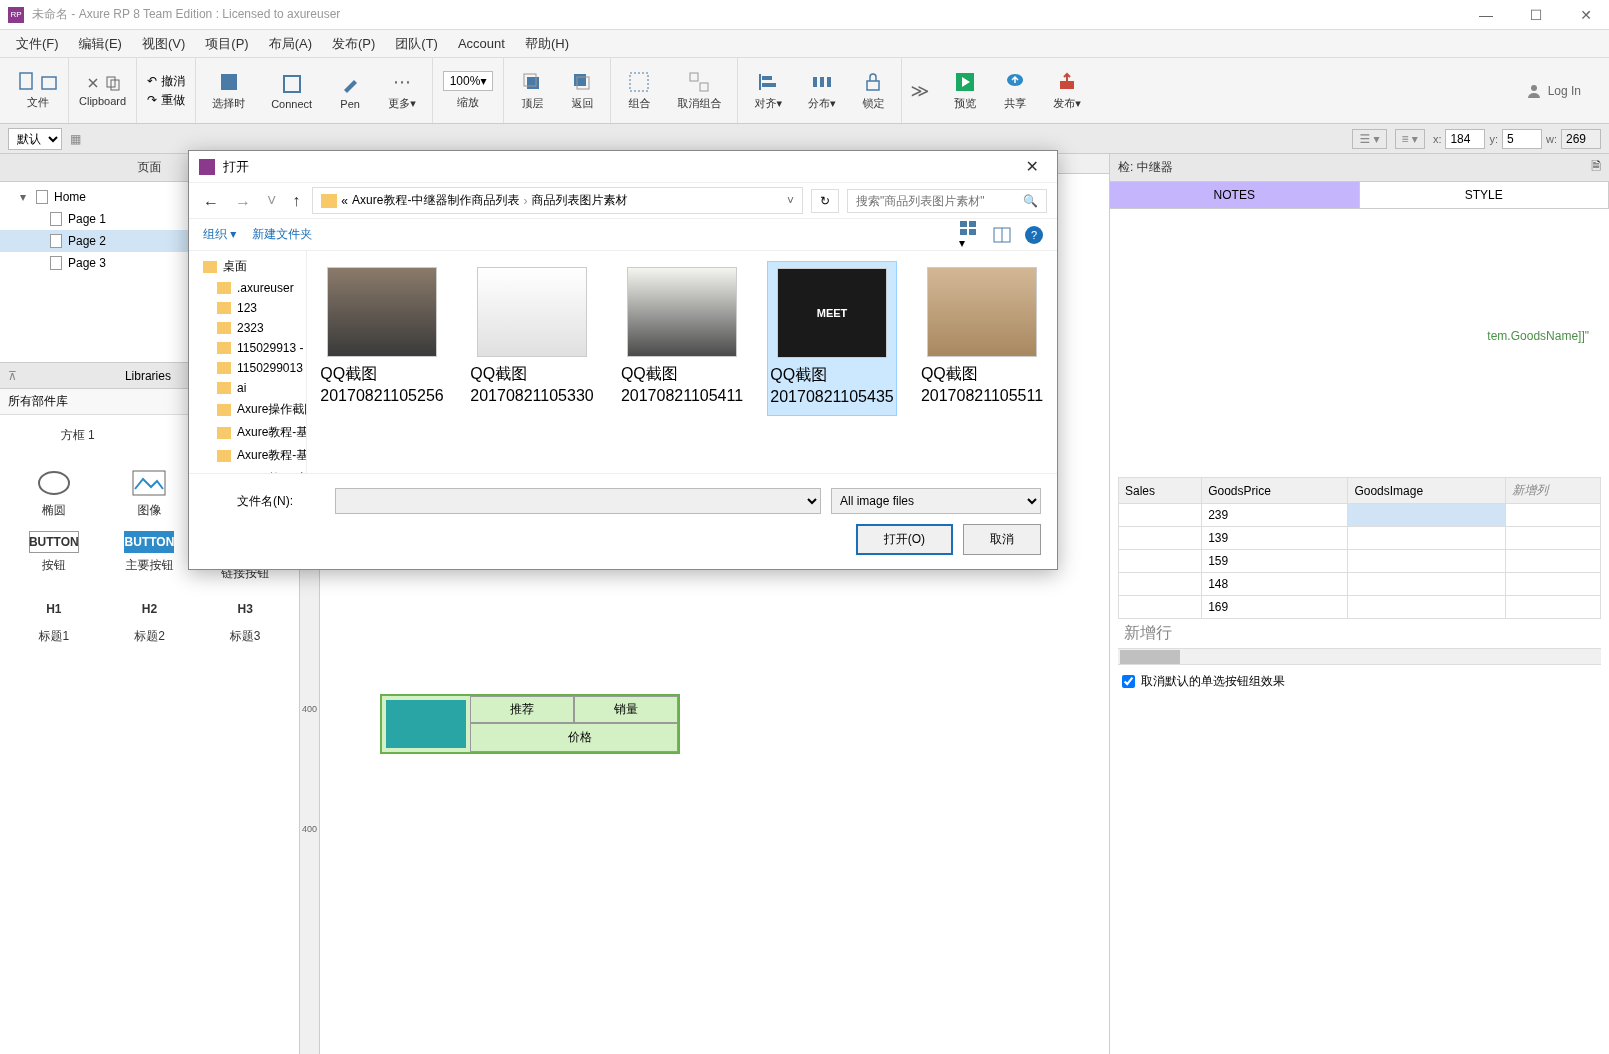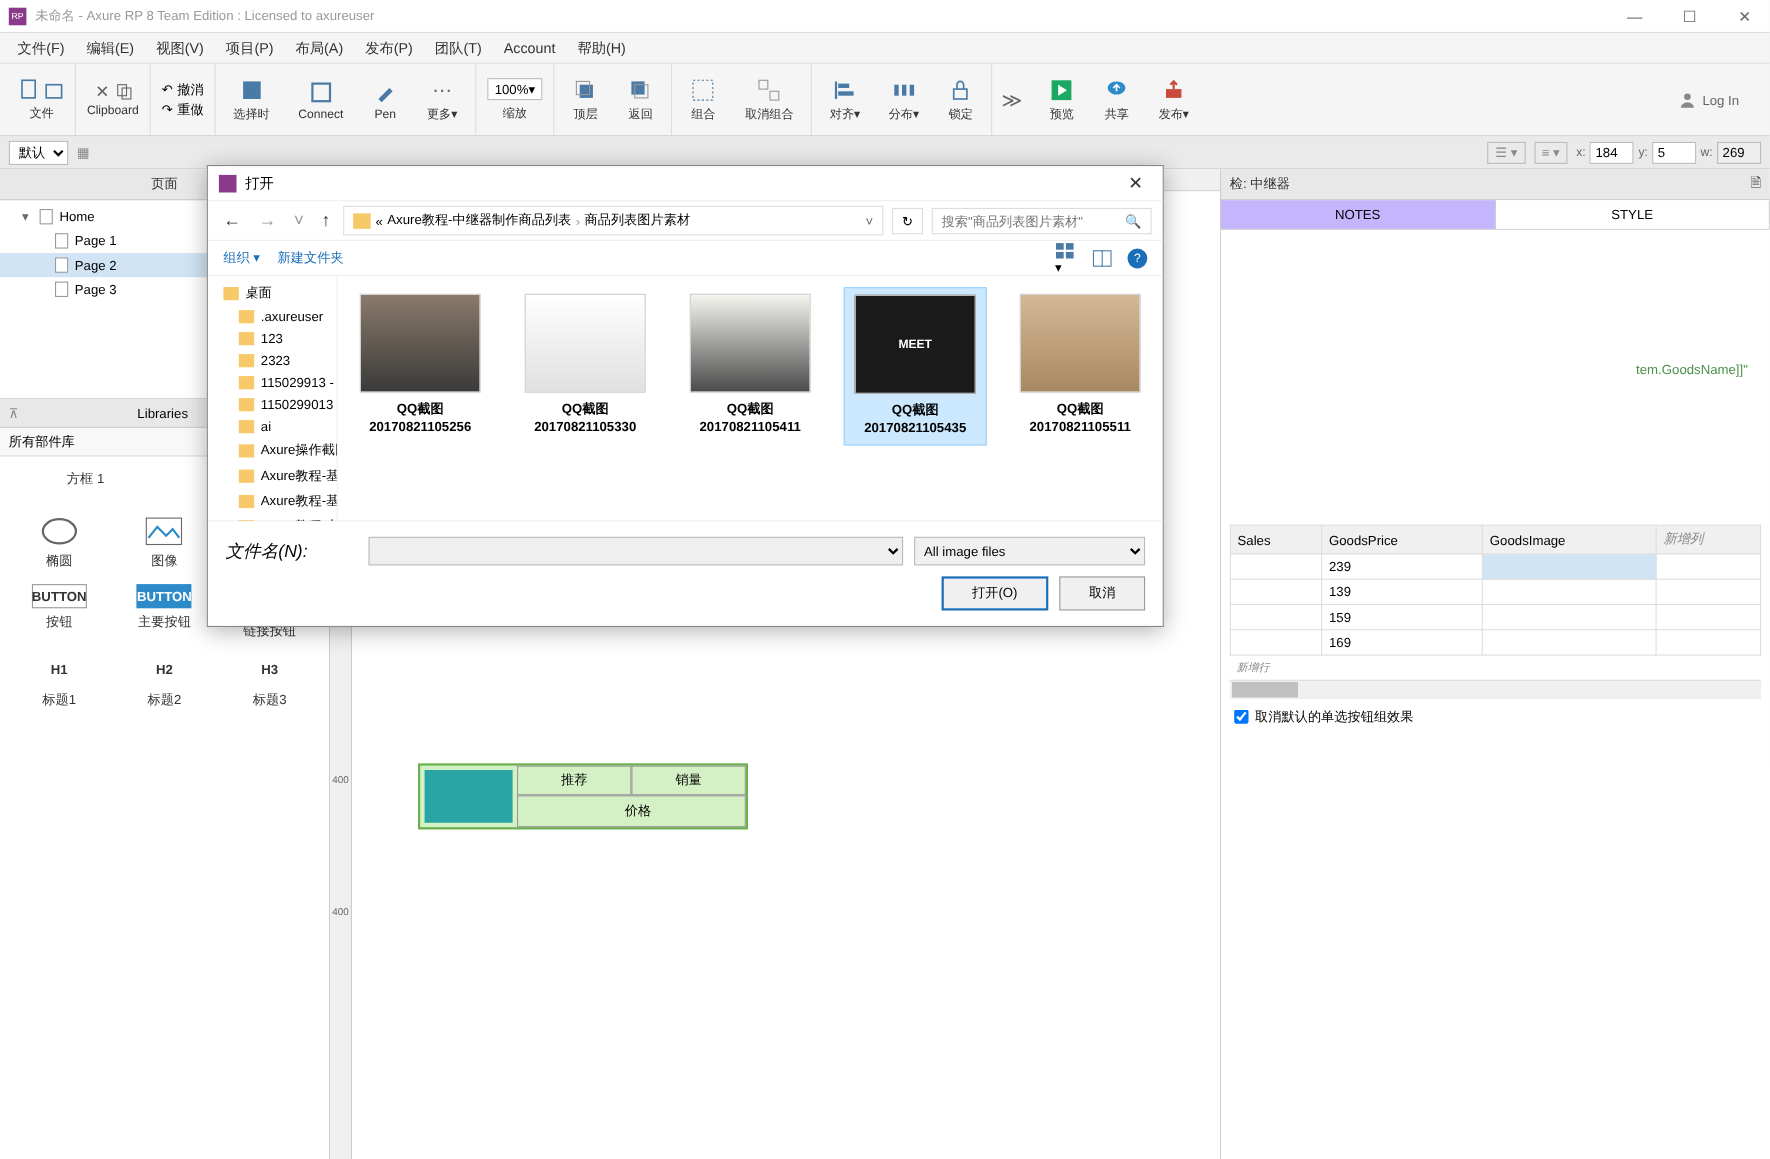--- a/index.html
+++ b/index.html
@@ -74,21 +74,21 @@
 .insp-header { height:28px; background:#e8e8e8; display:flex; align-items:center; padding:0 8px; font-size:12px; color:#333; border-bottom:1px solid #ccc; justify-content:space-between; }
 .insp-tabs { display:flex; border-bottom:1px solid #ccc; }
 .insp-tab { flex:1; text-align:center; padding:6px 0; background:#c4b5fd; border-right:1px solid #ccc; cursor:pointer; font-size:12px; }
 .insp-tab.active { background:#fff; }
 .insp-body { flex:1; background:#fff; padding:8px; overflow:auto; position:relative; }
 .insp-placeholder { color:#4a9048; font-size:12px; position:absolute; top:120px; right:20px; }
 .data-table { width:100%; border-collapse:collapse; font-size:12px; }
 .data-table th, .data-table td { border:1px solid #ddd; padding:4px 6px; text-align:left; }
 .data-table th { background:#f0f0f0; font-weight:normal; }
 .data-table td.sel { background:#d0e4f5; }
-.add-row { color:#888; font-style:italic; padding:4px 6px; font-size:10px; }
+.add-row { color:#888; padding:4px 6px; font-size:16px; }
 .checkbox-row { display:flex; align-items:center; gap:6px; padding:8px 4px; border-top:1px solid #ddd; margin-top:auto; }
 
 
 .dialog-overlay { position:absolute; top:150px; left:188px; width:870px; height:420px; background:#fff; border:1px solid #888; box-shadow:0 4px 20px rgba(0,0,0,0.3); display:flex; flex-direction:column; z-index:100; }
 .dlg-title { height:32px; display:flex; align-items:center; padding:0 10px; border-bottom:1px solid #eee; }
 .dlg-title .dlg-icon { width:16px; height:16px; background:#8b3a8b; margin-right:8px; }
 .dlg-title .dlg-text { flex:1; font-size:13px; }
 .dlg-title .dlg-close { font-size:16px; cursor:pointer; color:#333; padding:0 8px; }
 .dlg-nav { height:36px; display:flex; align-items:center; padding:0 10px; gap:8px; border-bottom:1px solid #eee; }
 .dlg-nav .nav-arrow { color:#999; font-size:16px; padding:0 4px; cursor:pointer; }
@@ -107,24 +107,24 @@
 .dlg-tree { width:160px; border-right:1px solid #eee; overflow-y:auto; padding:4px 0; }
 .dlg-tree-item { padding:3px 6px 3px 14px; display:flex; align-items:center; gap:6px; font-size:12px; cursor:pointer; white-space:nowrap; overflow:hidden; }
 .dlg-tree-item.indent { padding-left:28px; }
 .dlg-tree-item.indent2 { padding-left:42px; }
 .dlg-tree-item.sel { background:#d0e4f5; }
 .dlg-tree-item .fico { width:14px; height:12px; background:#f7c968; flex-shrink:0; }
 .dlg-files { flex:1; padding:10px; display:flex; gap:20px; align-items:flex-start; }
 .file-item { width:130px; display:flex; flex-direction:column; align-items:center; gap:6px; padding:6px; cursor:pointer; }
 .file-item.sel { background:#cce8ff; border:1px solid #99d1ff; }
 .file-item .thumb { width:110px; height:90px; background:#ddd; border:1px solid #ccc; display:flex; align-items:center; justify-content:center; font-size:10px; color:#888; }
-.file-item .fname { font-size:12px; text-align:center; line-height:1.4;font-weight:bold; }
+.file-item .fname { font-size:16px; line-height:1.4; }
 .dlg-footer { padding:14px 16px; display:flex; flex-direction:column; gap:10px; border-top:1px solid #eee; }
 .dlg-footer .row { display:flex; align-items:center; gap:10px; }
-.dlg-footer .fn-label { width:120px; text-align:left; font-size:16px;font-style:italic; }
+.dlg-footer .fn-label { width:120px; text-align:center; font-size:12px; }
 .dlg-footer .fn-input { flex:1; border:1px solid #bbb; padding:4px; font-size:12px; }
 .dlg-footer .ft-select { width:210px; border:1px solid #bbb; padding:4px; font-size:12px; background:#f0f0f0; }
 .dlg-footer .btns { display:flex; gap:10px; justify-content:flex-end; }
 .dlg-footer .dlg-btn { padding:5px 26px; border:1px solid #999; background:#f0f0f0; cursor:pointer; font-size:12px; }
 .dlg-footer .dlg-btn.primary { border:2px solid #1a6fb8; }
 
 .scroll-track { height:16px; background:#f0f0f0; border-top:1px solid #ddd; position:relative; }
 .scroll-thumb { position:absolute; height:14px; top:1px; background:#c0c0c0; }
 
 svg { display:block; }
@@ -500,20 +500,26 @@
             </tr>
         <tr>
               <td></td>
               <td>139</td>
               <td></td>
               <td></td>
             </tr>
         <tr>
               <td></td>
               <td>159</td>
+              <td></td>
+              <td></td>
+            </tr>
+        <tr>
+              <td></td>
+              <td>148</td>
               <td></td>
               <td></td>
             </tr>
         <tr>
               <td></td>
               <td>169</td>
               <td></td>
               <td></td>
             </tr>
       </tbody>

